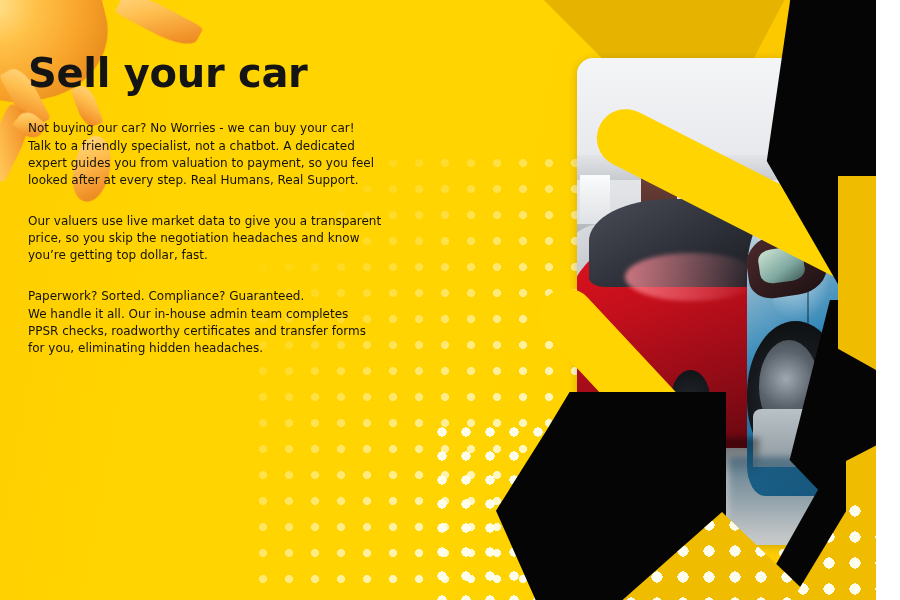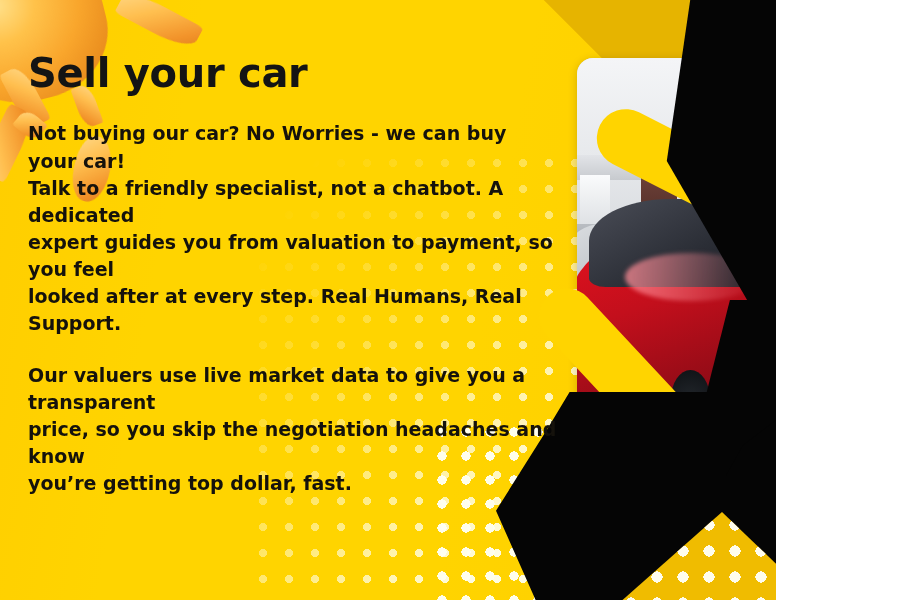--- a/index.html
+++ b/index.html
@@ -5,21 +5,21 @@
   * { margin:0; padding:0; box-sizing:border-box; }
   html, body {
     width:900px; height:600px;
     overflow:hidden;
     background:#ffffff;
     font-family:"DejaVu Sans", sans-serif;
   }
 
   #poster {
     position:relative;
-    width:776px; height:600px;
+    width:876px; height:600px;
     overflow:hidden;
     background:#ffffff;
   }
 
   
   .bg-yellow {
     position:absolute;
     left:0; top:0;
     width:820px; height:600px;
     background:#ffd400;
@@ -265,22 +265,22 @@
     font-family:"DejaVu Sans", sans-serif;
     font-weight:bold;
     font-size:40px;
     line-height:1.06;
     color:#141414;
     letter-spacing:-.3px;
     margin-bottom:26px;
   }
   .para {
     font-family:"DejaVu Sans", sans-serif;
-    font-weight:bold;
-    font-size:19px;
+    font-weight:normal;
+    font-size:12px;
     line-height:1.43;
     color:#15120c;
     margin-bottom:24px;
     white-space:pre-line;
   }
   .para:last-child { margin-bottom:0; }
 </style>
 </head>
 <body>
 
@@ -348,15 +348,19 @@
 
   <div class="content">
     <h1 class="headline">Sell your car</h1>
     <p class="para">Not buying our car? No Worries - we can buy your car!
 Talk to a friendly specialist, not a chatbot. A dedicated
 expert guides you from valuation to payment, so you feel
 looked after at every step. Real Humans, Real Support.</p>
     <p class="para">Our valuers use live market data to give you a transparent
 price, so you skip the negotiation headaches and know
 you’re getting top dollar, fast.</p>
+    <p class="para">Paperwork? Sorted. Compliance? Guaranteed.
+We handle it all. Our in-house admin team completes
+PPSR checks, roadworthy certificates and transfer forms
+for you, eliminating hidden headaches.</p>
   </div>
 
 </div>
 
 </body></html>

